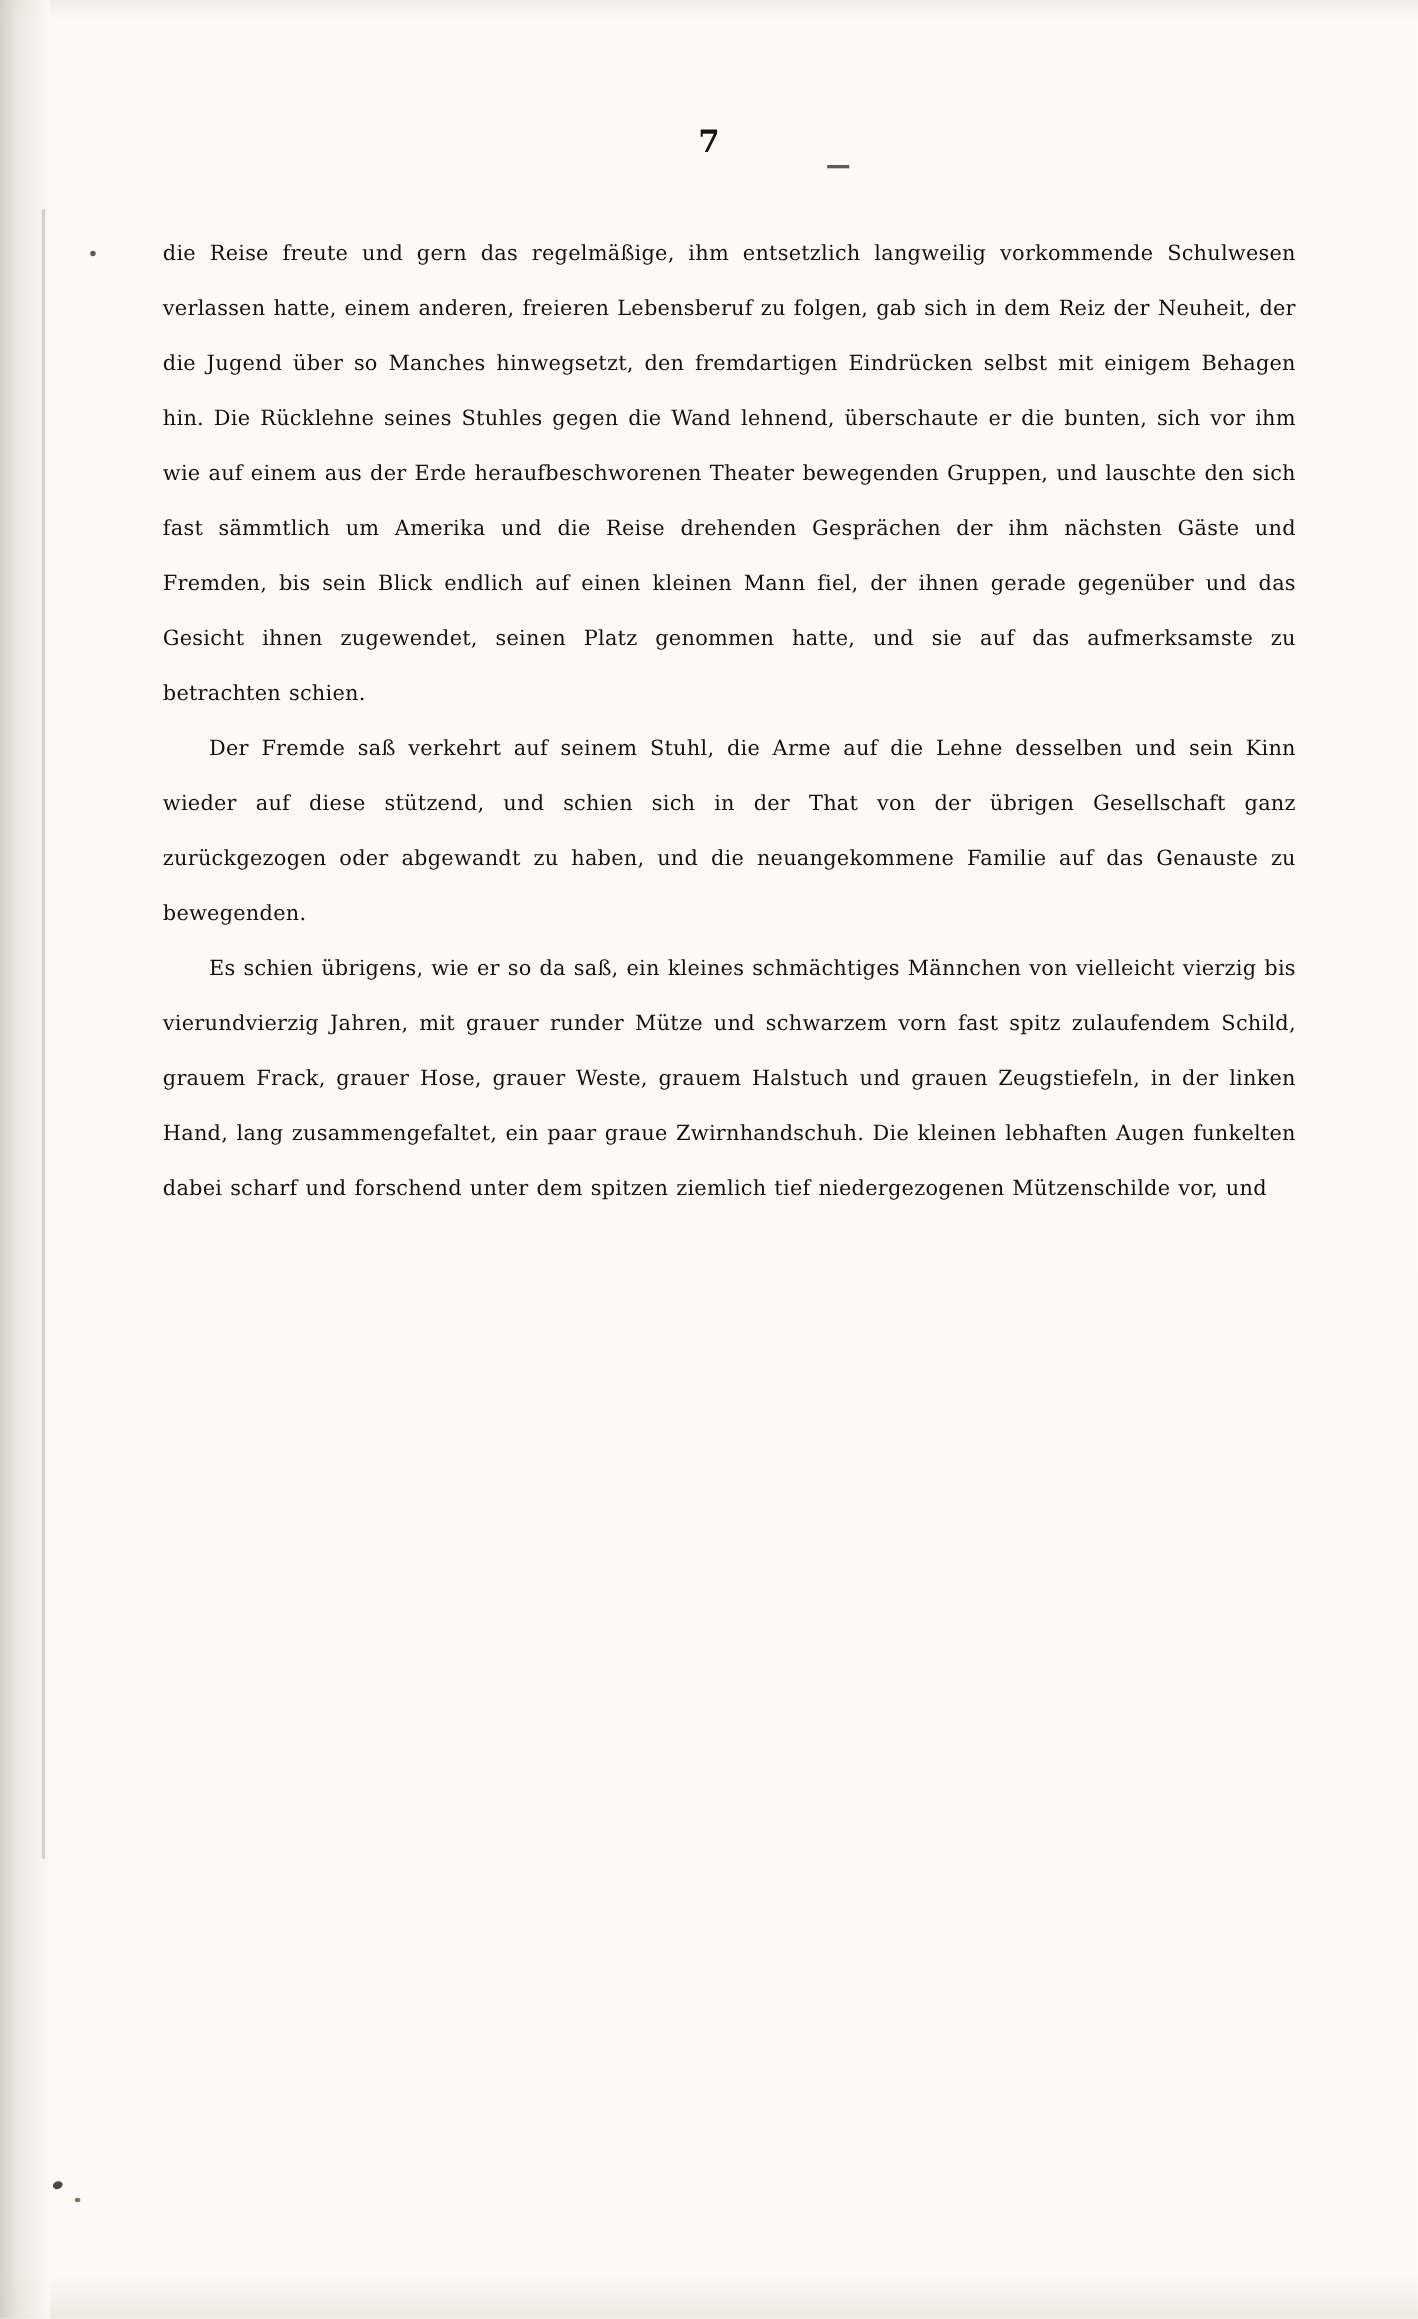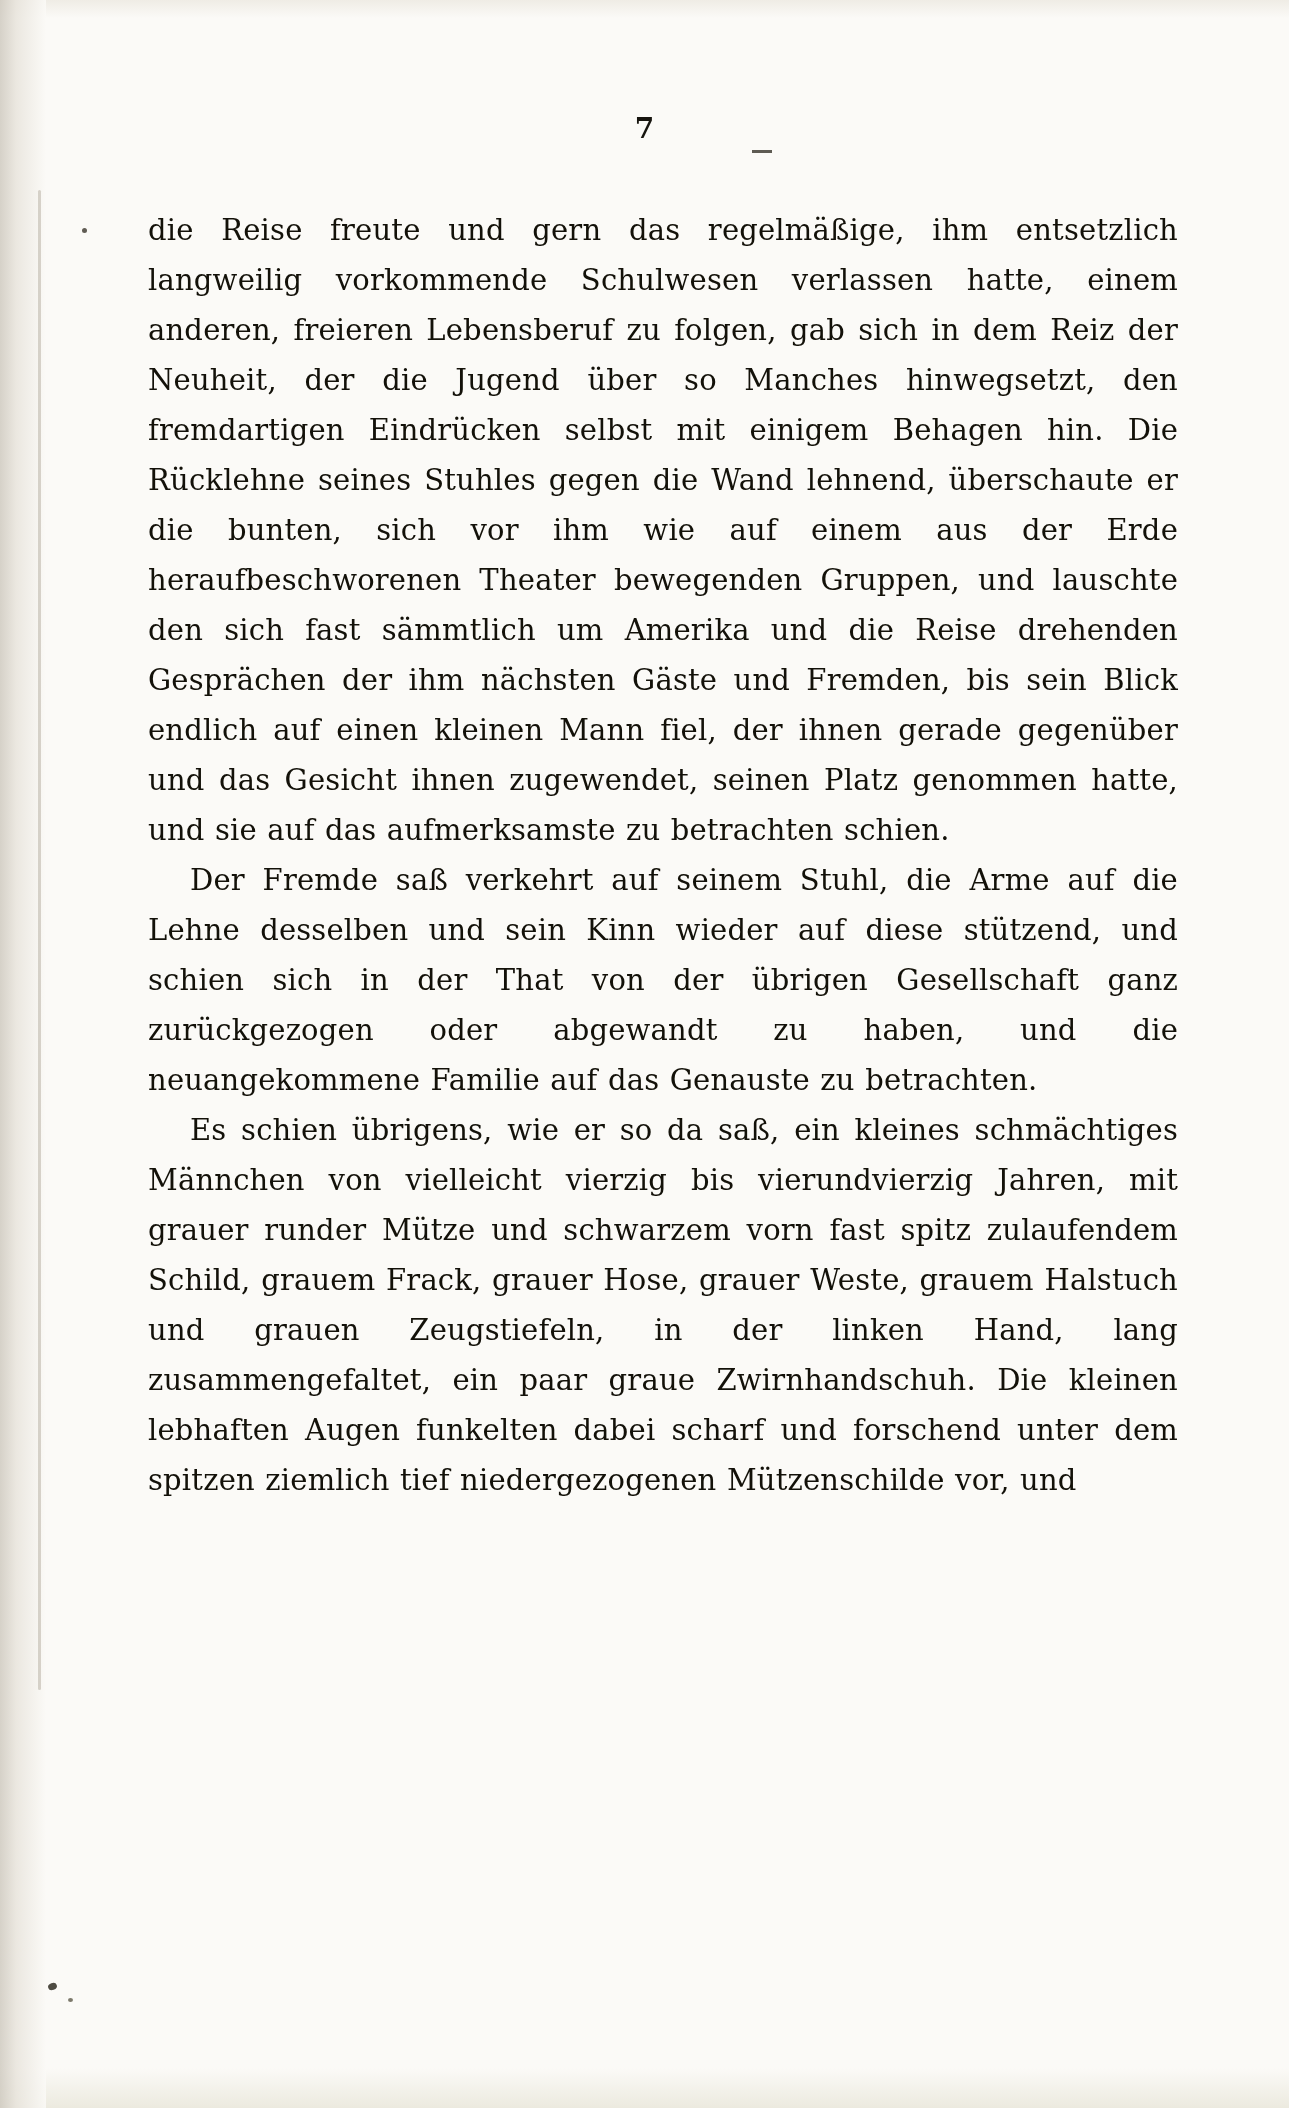--- a/index.html
+++ b/index.html
@@ -110,21 +110,21 @@
     position: absolute;
     left: 148px;
     top: 205px;
     width: 1030px;
   }
 
   
   .para {
     margin: 0;
     font-family: "DejaVu Serif", serif;
-    font-size: 29px;
+    font-size: 19px;
     line-height: 50px;
     color: #131109;
     text-align: justify;
     text-justify: inter-word;
     letter-spacing: 0.2px;
     word-spacing: 1px;
   }
   .para + .para {
     margin-top: 0;
   }
@@ -146,16 +146,16 @@
 
   <div class="speck-a"></div>
   <div class="speck-b"></div>
   <div class="speck-c"></div>
 
   <div class="page-number">7</div>
   <div class="header-mark"></div>
 
   <div class="text-column">
     <p class="para first">die Reise freute und gern das regelmäßige, ihm entsetzlich langweilig vorkommende Schulwesen verlassen hatte, einem anderen, freieren Lebensberuf zu folgen, gab sich in dem Reiz der Neuheit, der die Jugend über so Manches hinwegsetzt, den fremdartigen Eindrücken selbst mit einigem Behagen hin. Die Rücklehne seines Stuhles gegen die Wand lehnend, überschaute er die bunten, sich vor ihm wie auf einem aus der Erde heraufbeschworenen Theater bewegenden Gruppen, und lauschte den sich fast sämmtlich um Amerika und die Reise drehenden Gesprächen der ihm nächsten Gäste und Fremden, bis sein Blick endlich auf einen kleinen Mann fiel, der ihnen gerade gegenüber und das Gesicht ihnen zugewendet, seinen Platz genommen hatte, und sie auf das aufmerksamste zu betrachten schien.</p>
-    <p class="para indent">Der Fremde saß verkehrt auf seinem Stuhl, die Arme auf die Lehne desselben und sein Kinn wieder auf diese stützend, und schien sich in der That von der übrigen Gesellschaft ganz zurückgezogen oder abgewandt zu haben, und die neuangekommene Familie auf das Genauste zu betrachten.</p>
+    <p class="para indent">Der Fremde saß verkehrt auf seinem Stuhl, die Arme auf die Lehne desselben und sein Kinn wieder auf diese stützend, und schien sich in der That von der übrigen Gesellschaft ganz zurückgezogen oder abgewandt zu haben, und die neuangekommene Familie auf das Genauste zu bewegenden.</p>
     <p class="para indent">Es schien übrigens, wie er so da saß, ein kleines schmächtiges Männchen von vielleicht vierzig bis vierundvierzig Jahren, mit grauer runder Mütze und schwarzem vorn fast spitz zulaufendem Schild, grauem Frack, grauer Hose, grauer Weste, grauem Halstuch und grauen Zeugstiefeln, in der linken Hand, lang zusammengefaltet, ein paar graue Zwirnhandschuh. Die kleinen lebhaften Augen funkelten dabei scharf und forschend unter dem spitzen ziemlich tief niedergezogenen Mützenschilde vor, und</p>
   </div>
 </div>
 
 </body></html>

